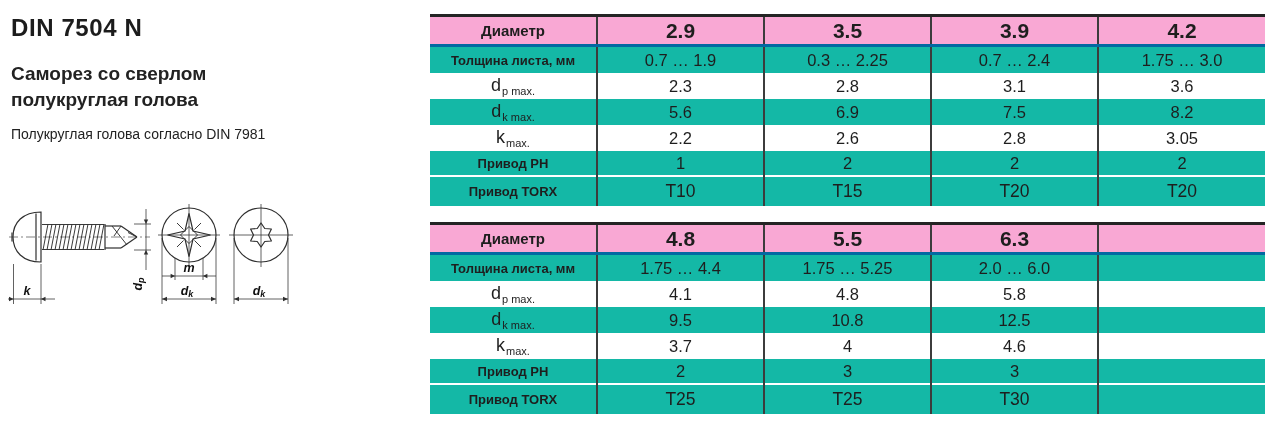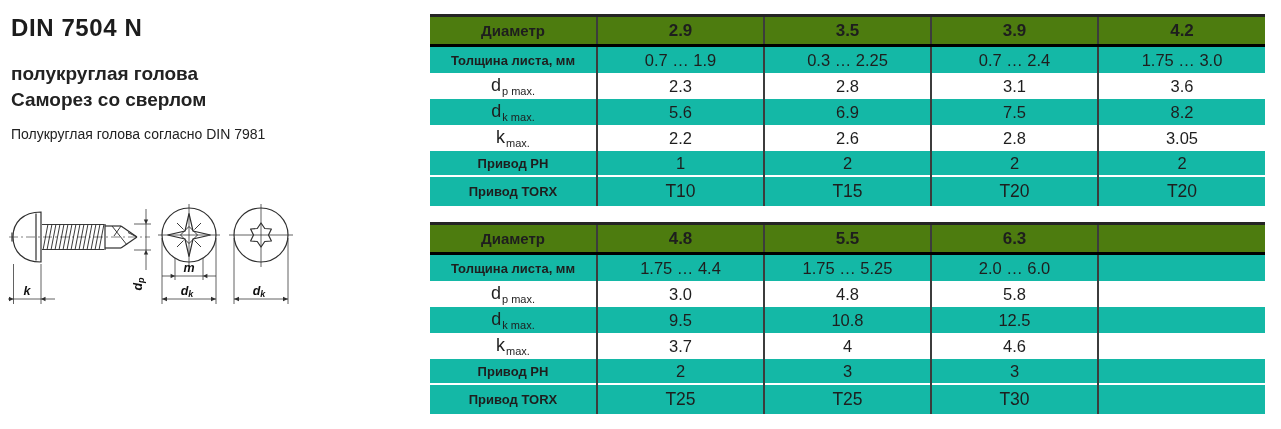--- a/index.html
+++ b/index.html
@@ -26,41 +26,41 @@
                    font-style:italic; font-weight:bold; fill:#111; text-anchor:middle; }
   .drawing .ssub { font-size:9px; }
 
   
   .tbl-wrap1 { position:absolute; left:430px; top:14px; }
   .tbl-wrap2 { position:absolute; left:430px; top:222px; }
   table.spec { border-collapse:collapse; table-layout:fixed; width:835px;
                border-top:3px solid #242424; }
   table.spec col { width:167px; }
   table.spec td { height:26px; padding:0; text-align:center; vertical-align:middle; color:#1e1e1e; }
-  tr.hrow td { background:#4d7c0f; border-bottom:3px solid #000000; height:27px; }
+  tr.hrow td { background:#f9a8d4; border-bottom:3px solid #0369a1; height:27px; }
   td.hlbl { font-weight:bold; font-size:15px; }
-  td.hval { font-weight:bold; font-size:17px; }
+  td.hval { font-weight:bold; font-size:21px; }
   td.dv  { border-left:2px solid #3c3c3c; }
   tr.gray td { background:#14b8a6; }
   td.val { font-size:16.5px; }
   td.small-lbl { font-weight:bold; font-size:13px; }
   td.dim-lbl { font-size:18px; }
   td.dim-lbl .sub, td.small-lbl .sub { font-size:11px; vertical-align:-4px; margin-left:1px; font-weight:normal; }
   tr.r-ph td { height:24px; }
   tr.r-torx td { border-top:2px solid #ffffff; height:29px; }
   tr.r-torx td.val { font-size:17.5px; }
 </style>
 </head>
 <body>
 
 <div class="left-panel">
   <div class="title">DIN 7504 N</div>
   <div class="subtitle">
+    <div>Саморез со сверлом</div>
     <div>полукруглая голова</div>
-    <div>Саморез со сверлом</div>
   </div>
   <div class="standard-note">Полукруглая голова согласно DIN 7981</div>
 </div>
 
 <svg class="drawing" width="295" height="128" viewBox="0 0 295 128" xmlns="http://www.w3.org/2000/svg">
 
   <g>
     <line class="cl" x1="1" y1="37" x2="142" y2="37"></line>
     <path class="ln" d="M33,12 C15,12 5,22.5 5,37 C5,51.5 15,62 33,62 Z"></path>
     <line class="ln" x1="28" y1="13.5" x2="28" y2="60.5"></line>
@@ -245,21 +245,21 @@
   </tr>
   <tr class="gray">
     <td class="small-lbl">Толщина листа, мм</td>
     <td class="val dv">1.75 … 4.4</td>
     <td class="val dv">1.75 … 5.25</td>
     <td class="val dv">2.0 … 6.0</td>
     <td class="val dv"></td>
   </tr>
   <tr>
     <td class="dim-lbl"><span>d</span><span class="sub">p max.</span></td>
-    <td class="val dv">3.0</td>
+    <td class="val dv">4.1</td>
     <td class="val dv">4.8</td>
     <td class="val dv">5.8</td>
     <td class="val dv"></td>
   </tr>
   <tr class="gray">
     <td class="dim-lbl"><span>d</span><span class="sub">k max.</span></td>
     <td class="val dv">9.5</td>
     <td class="val dv">10.8</td>
     <td class="val dv">12.5</td>
     <td class="val dv"></td>

